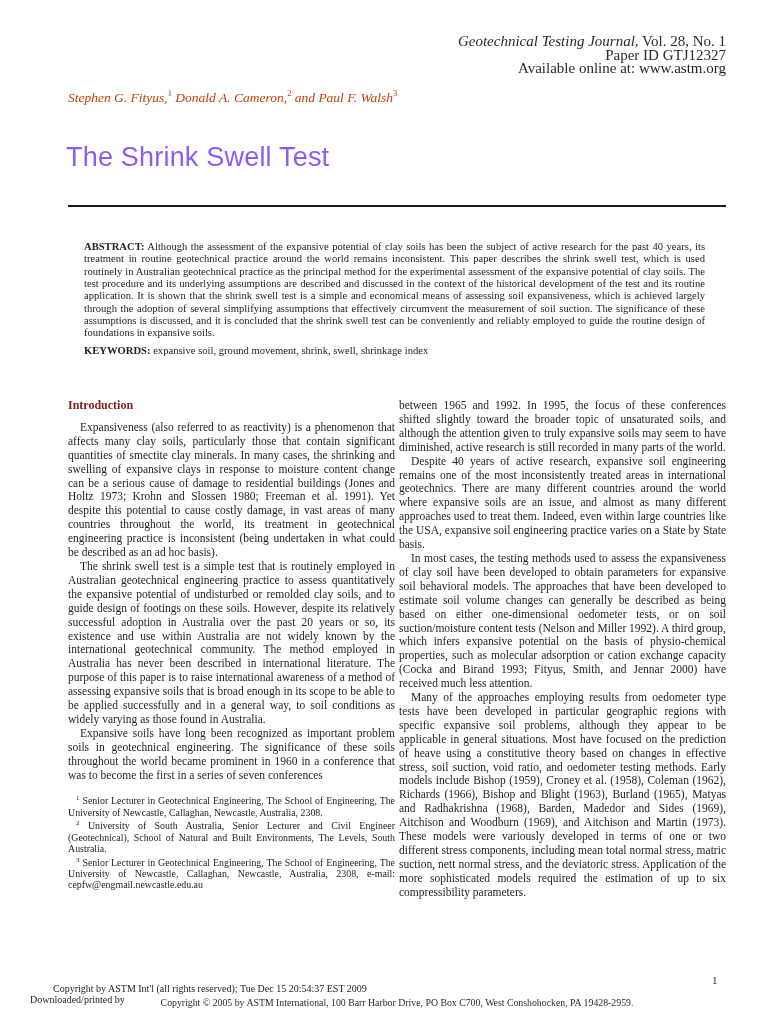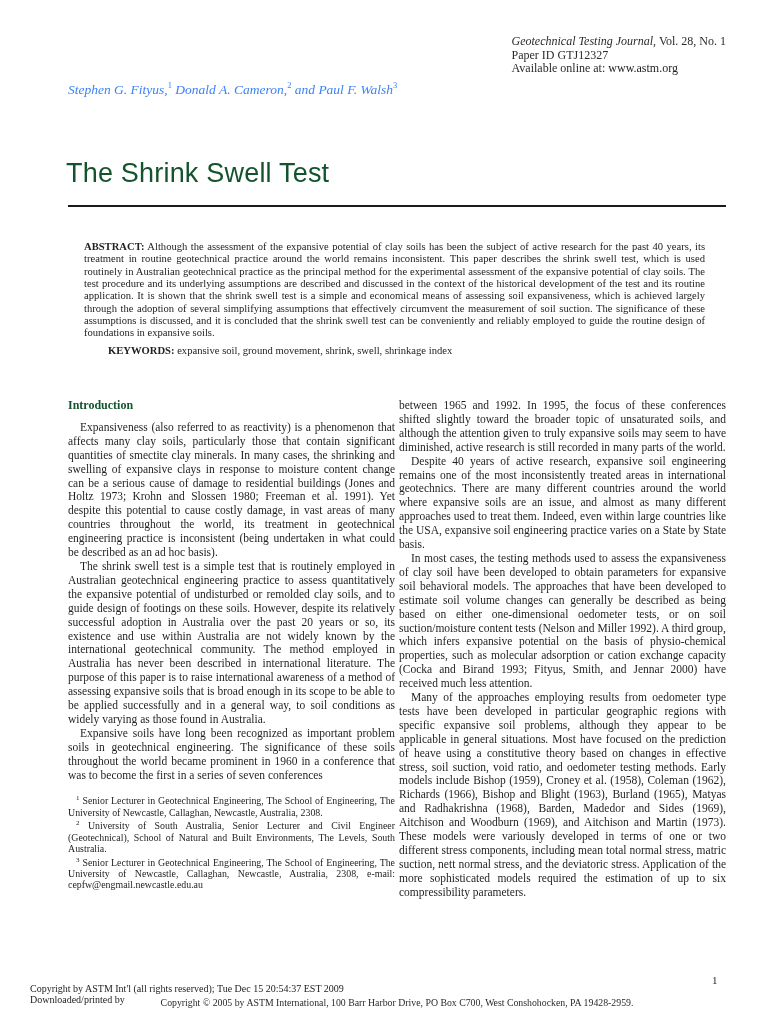--- a/index.html
+++ b/index.html
@@ -7,58 +7,58 @@
     position:relative;
     width:768px;height:1024px;
     background:#ffffff;
     font-family:"Liberation Serif", serif;
     color:#1e1e1e;
     overflow:hidden;
   }
   
   .journal-header{
     position:absolute;top:35px;right:42px;
-    font-size:12px;line-height:13.5px;color:#2a2a2a;
+    text-align:right;font-size:15px;line-height:13.5px;color:#2a2a2a;
   }
   .journal-name{font-style:italic;}
   
   .authors{
-    position:absolute;top:80px;left:68px;
-    font-style:italic;font-size:13.5px;color:#3b82f6;
+    position:absolute;top:88px;left:68px;
+    font-style:italic;font-size:13.5px;color:#c2410c;
   }
   .authors sup{font-size:8.5px;font-style:normal;}
   
   .paper-title{
-    position:absolute;top:140px;left:66px;
+    position:absolute;top:124px;left:66px;
     font-family:"Liberation Sans", sans-serif;
-    font-size:27px;font-weight:400;color:#14532d;letter-spacing:0.2px;
+    font-size:27px;font-weight:400;color:#8b5cf6;letter-spacing:0.2px;
   }
   
   .title-rule{
     position:absolute;top:205px;left:68px;width:658px;height:2px;background:#1a1a1a;
   }
   
   .abstract{
     position:absolute;top:241px;left:84px;width:621px;
     font-size:10.6px;line-height:12.35px;text-align:justify;color:#222;
   }
   .abstract .lbl, .keywords .lbl{font-weight:bold;}
   .keywords{
     position:absolute;top:345px;left:84px;width:621px;
-    font-size:10.6px;color:#222;margin-left:24px;
+    font-size:10.6px;color:#222;
   }
   
   .col{
     position:absolute;top:399px;width:327px;
     font-size:11.5px;line-height:13.9px;text-align:justify;color:#1f1f1f;
   }
   .col-left{left:68px;}
   .col-right{left:399px;}
   .col h3{
-    font-size:12px;margin:0 0 8px 0;font-weight:bold;color:#14532d;
+    font-size:12px;margin:0 0 8px 0;font-weight:bold;color:#7f1d1d;
   }
   .col h3.spaced{margin-top:15px;}
   .col p{margin:0;}
   .col p.indent{text-indent:12px;}
   
   .footnotes{
     margin-top:11px;
     font-size:9.9px;line-height:11.3px;text-align:justify;color:#242424;
   }
   .footnotes p{margin:0;text-indent:8px;}
@@ -67,21 +67,21 @@
   .footer-copyright{
     position:absolute;top:977px;left:68px;width:658px;
     text-align:center;font-size:9.8px;color:#2a2a2a;margin-top:20px;
   }
   .page-number{
     position:absolute;top:974px;left:712px;font-size:11px;color:#2a2a2a;
   }
   .stamp-line{
     position:absolute;left:30px;font-size:10px;color:#222;white-space:nowrap;
   }
-  .stamp-1{top:983px;}
+  .stamp-1{top:983px;margin-left:23px;}
   .stamp-2{top:994px;text-align:right;}
   .stamp-3{top:1006px;}
   .link{color:#1e1e1e;text-decoration:none;}
 </style>
 </head>
 <body>
 
 <div class="page">
 
   <div class="journal-header">

